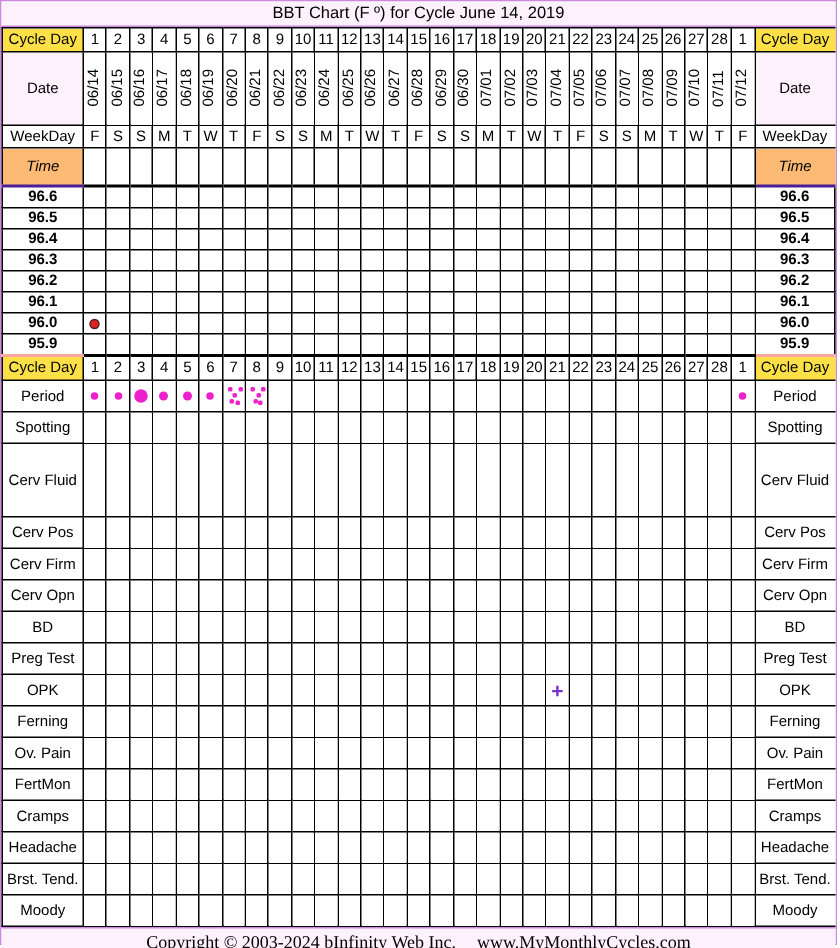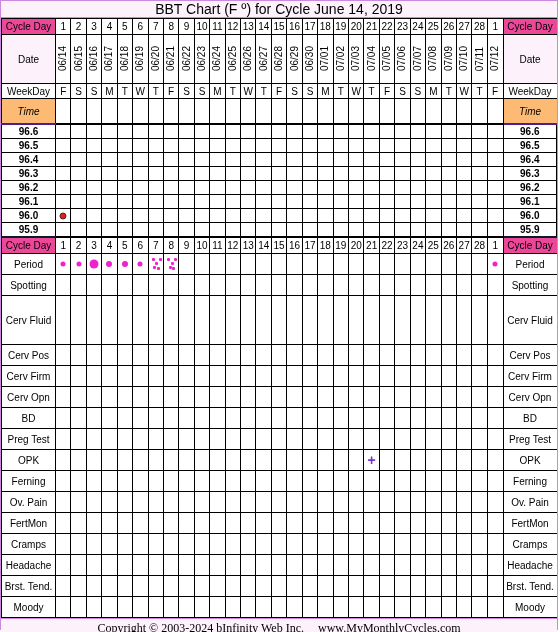--- a/index.html
+++ b/index.html
@@ -22,21 +22,21 @@
     background: #ffffff;
     display: flex;
     flex-direction: column;
   }
 
   
   .title-bar {
     height: 17px;
     line-height: 17px;
     text-align: center;
-    font-size: 14px;
+    font-size: 11px;
     color: #000000;
     background: #fdf1fb;
     border-bottom: 1px solid #cc88dd;
     box-sizing: border-box;
     white-space: nowrap;
   }
 
   
   table.grid {
     border-collapse: collapse;
@@ -67,21 +67,21 @@
     border-right: none;
     border-left: 1px solid #000;
   }
 
   
   td.daynum {
     background: #f2f2f2;
     font-size: 10px;
     height: 15px;
   }
-  td.side.hdr { background: #ec4899; }
+  td.side.hdr { background: #fde047; }
 
   
   td.datecell {
     background: #f5f2e0;
     height: 48px;
     position: relative;
   }
   td.datecell span {
     display: block;
     writing-mode: vertical-rl;
@@ -115,21 +115,21 @@
   }
   td.tempcell {
     background: #fdf9ec;
     height: 13px;
     border: 1px solid #ded5bb;
     position: relative;
   }
   tr.temprow.first td.tempcell { border-top: 2px solid #000; }
   tr.temprow.first td.templabel { border-top: 2px solid #4c1d95; }
   tr.temprow.last td.tempcell { border-bottom: 2px solid #000; }
-  tr.temprow.last td.templabel { border-bottom: 2px solid #0f172a; margin-left: 32px; }
+  tr.temprow.last td.templabel { border-bottom: 2px solid #fca5a5; margin-left: 32px; }
 
   .tempdot {
     width: 7px;
     height: 7px;
     border-radius: 50%;
     background: #dd2222;
     border: 1px solid #552222;
     box-sizing: border-box;
     position: absolute;
     left: 50%;

